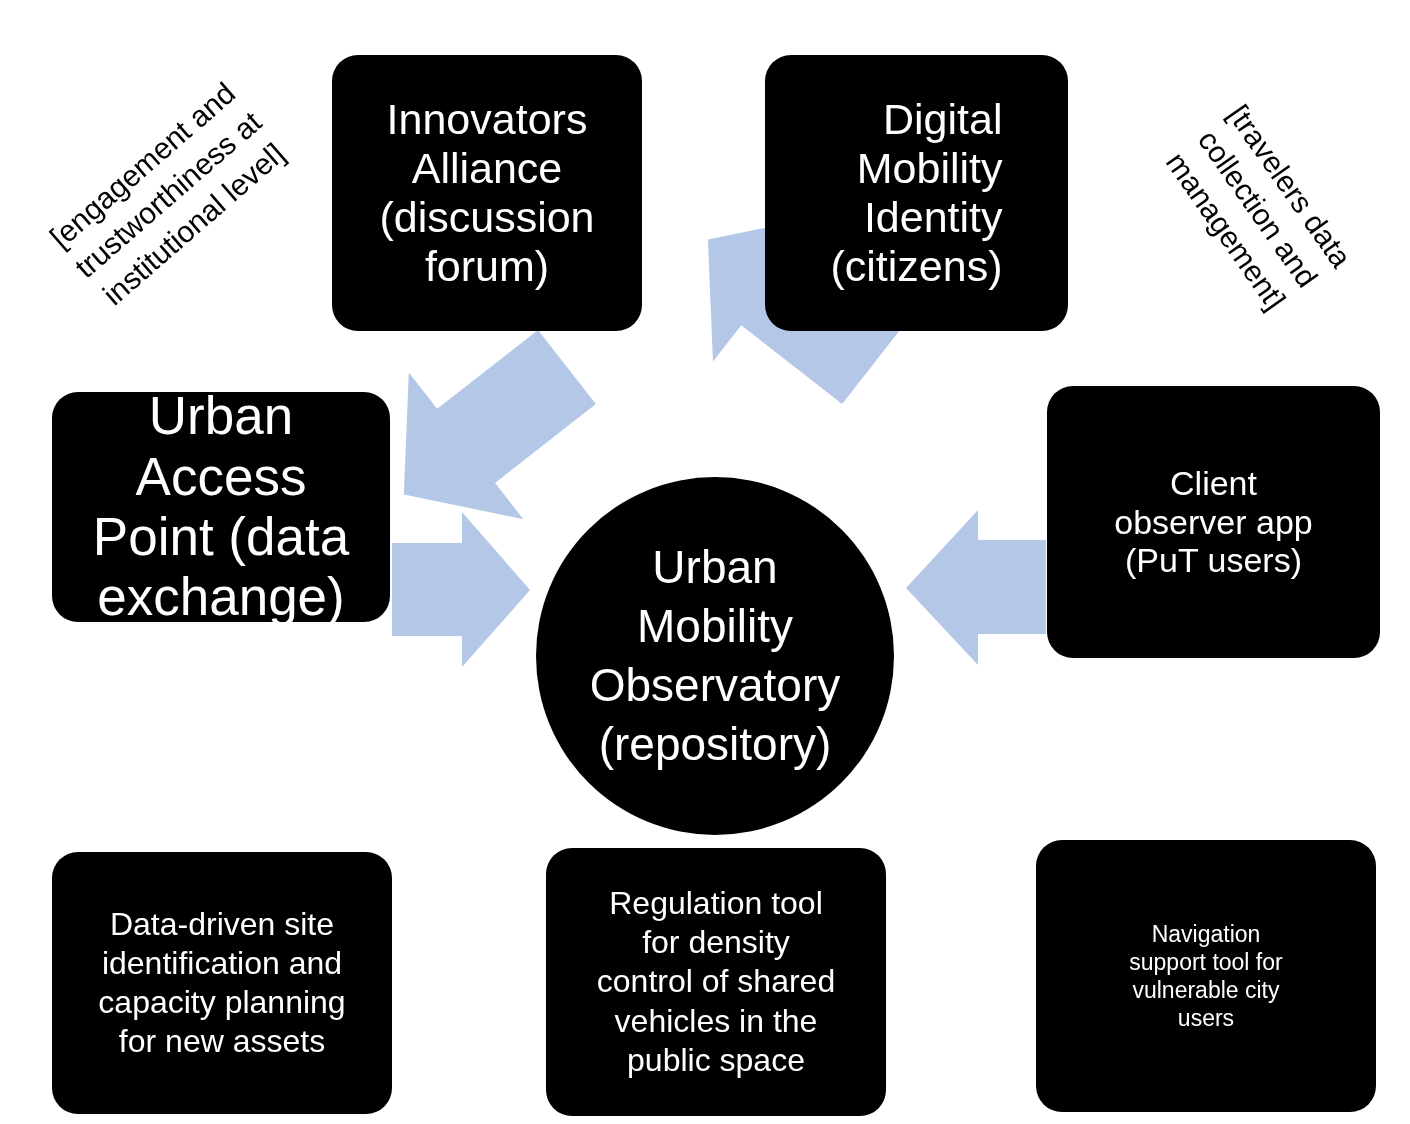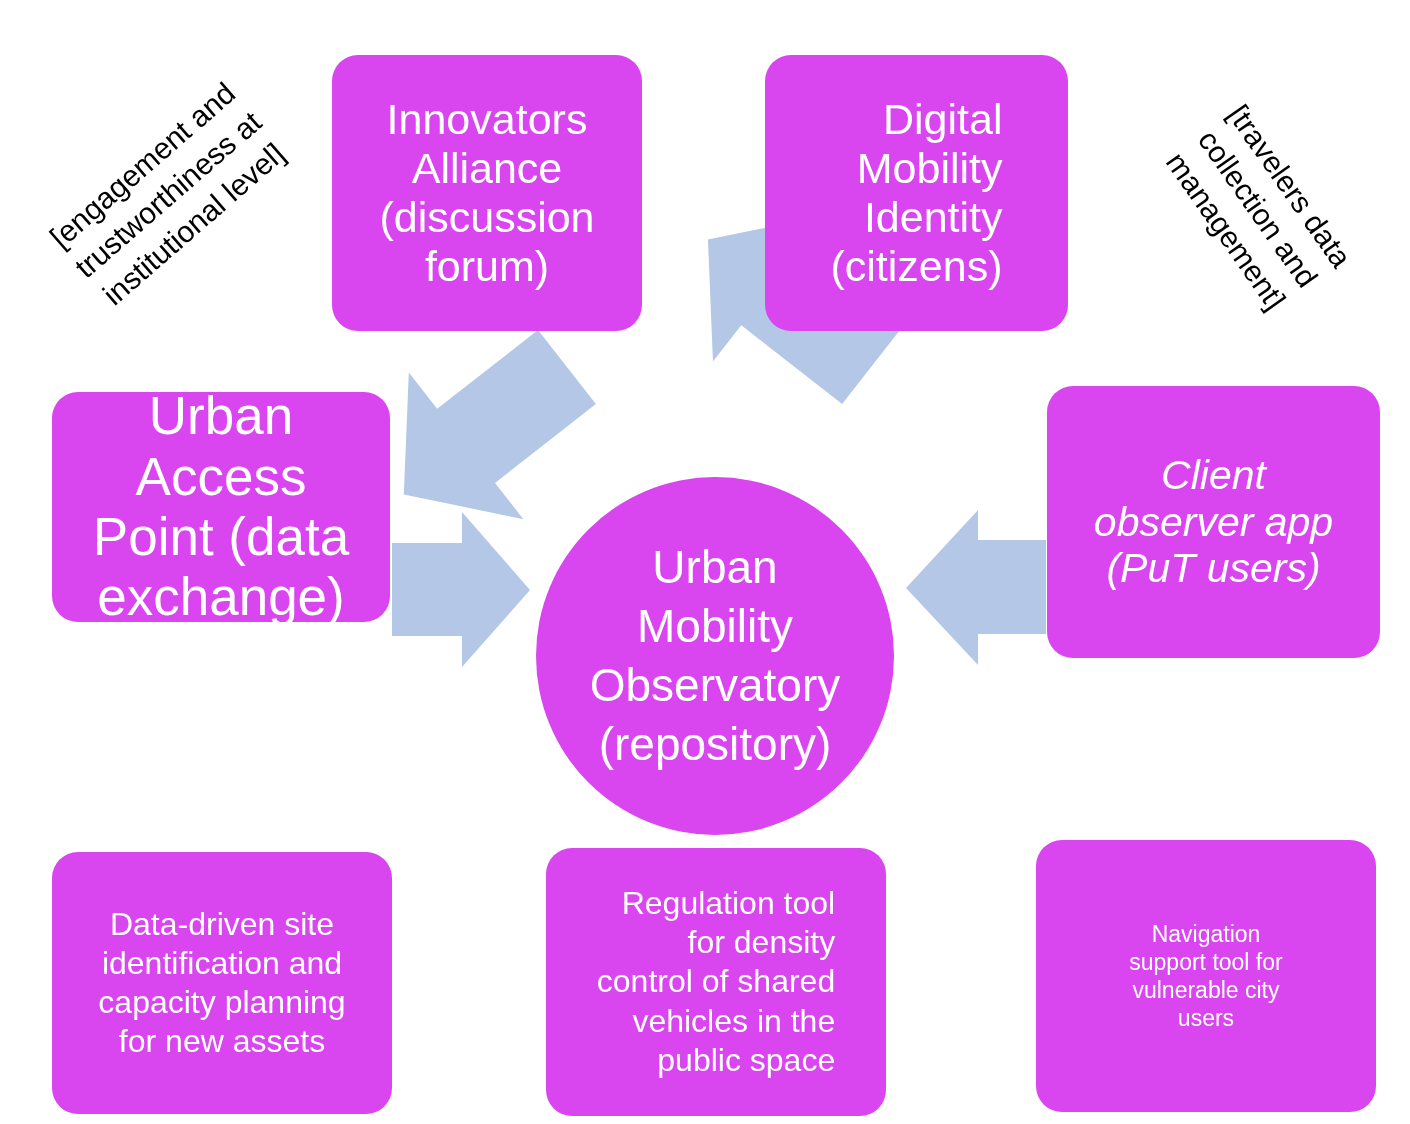--- a/index.html
+++ b/index.html
@@ -15,21 +15,21 @@
   }
   #canvas {
     position: relative;
     width: 1410px;
     height: 1124px;
     background: #ffffff;
   }
   .node {
     position: absolute;
     box-sizing: border-box;
-    background: #d946ef;
+    background: #000000;
     border-radius: 26px;
     color: #ffffff;
     display: flex;
     align-items: center;
     justify-content: center;
     text-align: center;
     line-height: 1.14;
     padding: 12px 10px;
     white-space: pre-line;
   }
@@ -48,42 +48,40 @@
     text-align: right;
   }
 
   
   #node-urban-access-point {
     left: 52px; top: 392px; width: 338px; height: 230px;
     font-size: 53px;
   }
   #node-client-observer-app {
     left: 1047px; top: 386px; width: 333px; height: 272px;
-    font-size: 41px;
-    font-style: italic;
+    font-size: 34px;
   }
 
   
   #node-urban-mobility-observatory {
     left: 536px; top: 477px; width: 358px; height: 358px;
     font-size: 46px;
     line-height: 1.28;
   }
 
   
   #node-data-driven-site {
     left: 52px; top: 852px; width: 340px; height: 262px;
     font-size: 32px;
     line-height: 1.22;
   }
   #node-regulation-tool {
     left: 546px; top: 848px; width: 340px; height: 268px;
     font-size: 32px;
     line-height: 1.22;
-    text-align: right;
   }
   #node-navigation-support {
     left: 1036px; top: 840px; width: 340px; height: 272px;
     font-size: 23px;
     line-height: 1.22;
   }
 
   
   .annotation {
     position: absolute;

